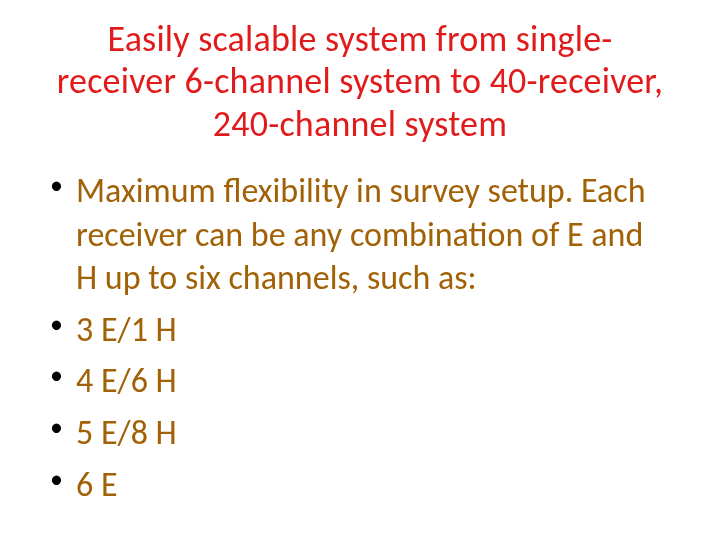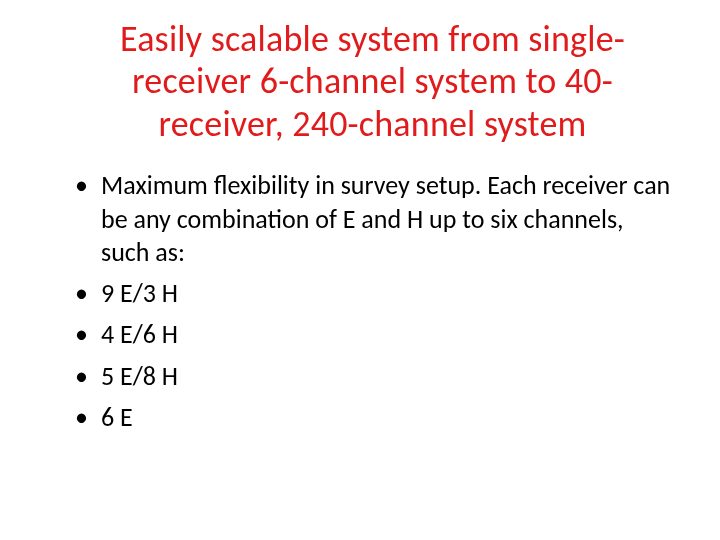--- a/index.html
+++ b/index.html
@@ -9,38 +9,38 @@
     height: 540px;
     background: #ffffff;
     font-family: Calibri, "Segoe UI", Arial, sans-serif;
     color: #000000;
     overflow: hidden;
   }
   .slide {
     width: 720px;
     height: 464px;
     box-sizing: border-box;
-    padding: 18px 48px 0 73px;
+    padding: 18px 48px 0 48px;
   }
   .title {
     text-align: center;
     font-size: 36px;
     line-height: 1.18;
     color: #e11b1b;
     font-weight: 400;
     margin: 0 0 24px 0;
     letter-spacing: 0.2px;
   }
   ul.body {
     list-style: none;
     margin: 0;
     padding: 0 0 0 0;
-    font-size: 26px;
+    font-size: 34px;
     line-height: 1.28;
-    color: #000000;
+    color: #a16207;
   }
   ul.body > li {
     position: relative;
     padding-left: 28px;
     margin: 0 0 8px 0;
   }
   ul.body > li::before {
     content: "•";
     position: absolute;
     left: 2px;
@@ -49,18 +49,18 @@
     color: #000000;
   }
 </style>
 </head>
 <body>
 
 <div class="slide">
   <h1 class="title">Easily scalable system from single-receiver 6-channel system to 40-receiver, 240-channel system</h1>
   <ul class="body">
     <li>Maximum flexibility in survey setup.  Each receiver can be any combination of E and H up to six channels, such as:</li>
-    <li>9 E/3 H</li>
+    <li>3 E/1 H</li>
     <li>4 E/6 H</li>
     <li>5 E/8 H</li>
     <li>6 E</li>
   </ul>
 </div>
 
 </body></html>

